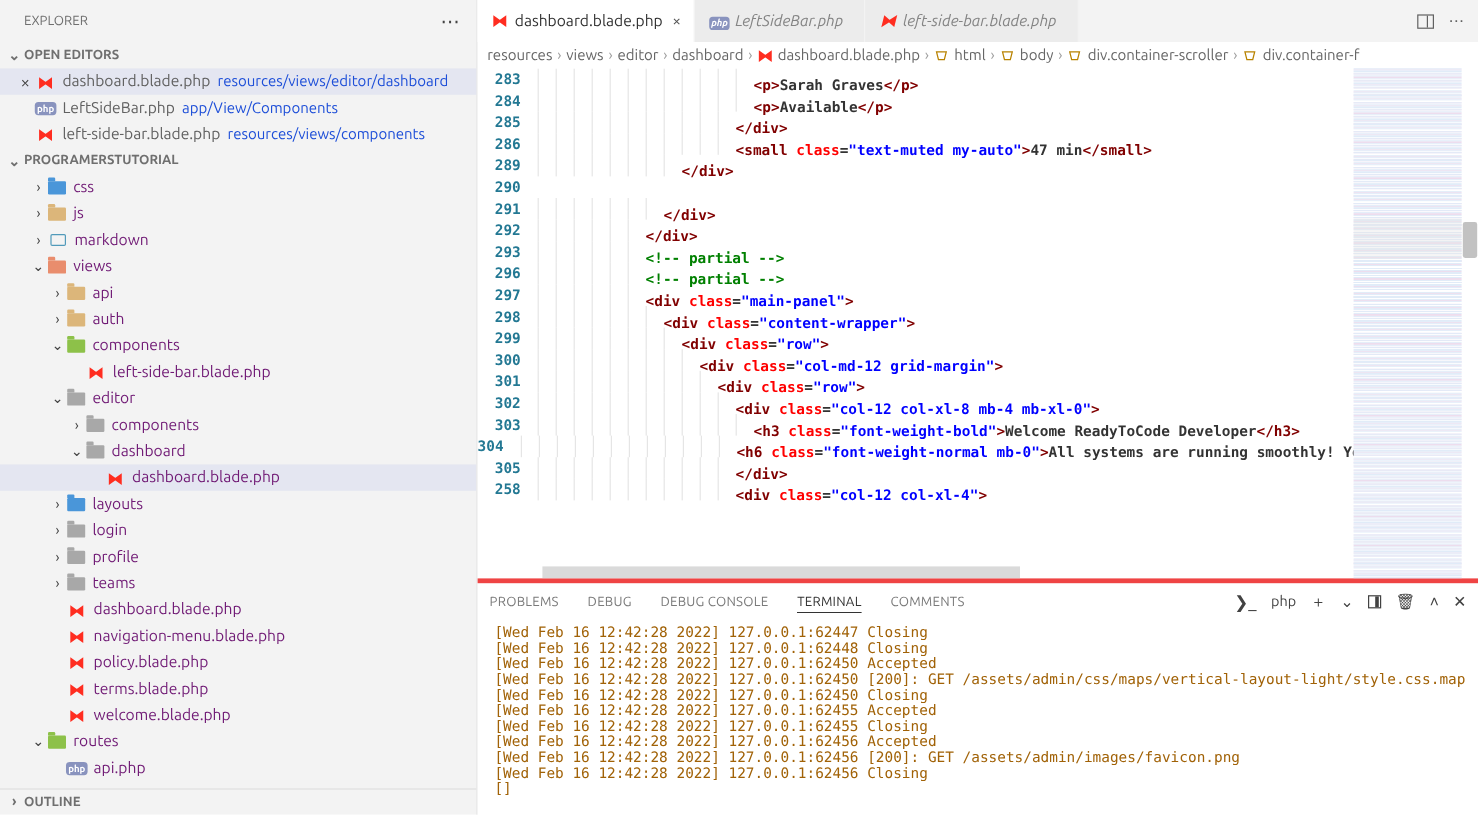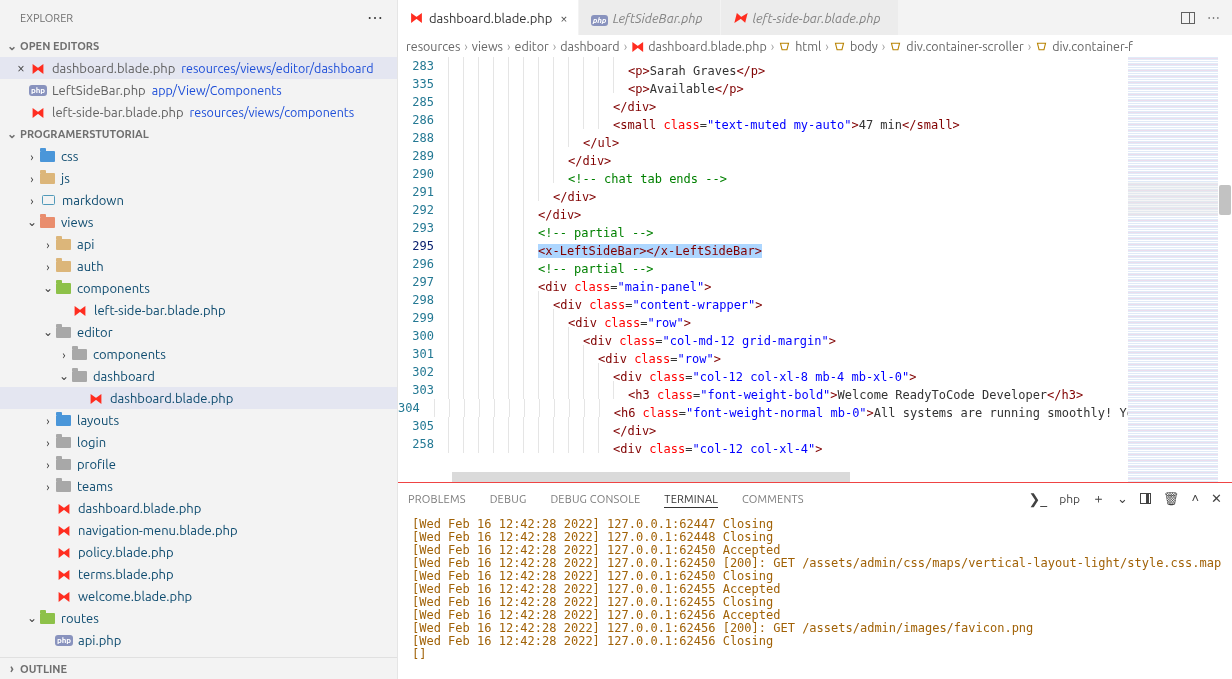--- a/index.html
+++ b/index.html
@@ -62,21 +62,21 @@
   .tree { flex: 1; overflow: hidden; }
   .tree-row {
     display: flex;
     align-items: center;
     height: 22px;
     white-space: nowrap;
     cursor: pointer;
   }
   .tree-row.sel { background: #e4e6f1; }
   .tree-row .chev { width: 16px; text-align: center; color: #424242; font-size: 12px; }
-  .tree-row .label { color: #0c4a6e; }
+  .tree-row .label { color: #701a75; }
 
   
   .fld { width: 15px; height: 11px; margin-right: 6px; border-radius: 1px; position: relative; }
   .fld::before { content:""; position:absolute; top:-3px; left:0; width:6px; height:3px; background:inherit; border-top-left-radius:1px; border-top-right-radius:1px; }
   .fld.blue  { background:#4a96d9; }
   .fld.yellow{ background:#dcb67a; }
   .fld.coral { background:#e98d6d; }
   .fld.green { background:#8dc149; }
   .fld.grey  { background:#a8a8a8; }
 
@@ -131,21 +131,21 @@
     gap:4px;
     white-space:nowrap;
     overflow:hidden;
   }
   .crumbs .sep{ color:#a0a0a0; }
   .crumbs .bc-ic{ display:inline-flex; align-items:center; }
   .crumbs .bc-ic svg{ width:13px; height:13px; }
   .crumbs .bl{ color:#666666; }
 
   .editor-area{ flex:1; display:flex; min-height:0; position:relative; }
-  .editor-scroll{ flex:1; overflow:hidden; position:relative; }
+  .editor-scroll{ flex:1; overflow:hidden; position:relative;font-weight:bold; }
   .code {
     font-family: Menlo, Monaco, "DejaVu Sans Mono", monospace;
     font-size: 12px;
     line-height: 18px;
   }
   .row { display:flex; height:18px; }
   .gutter{ width:50px; text-align:right; padding-right:14px; color:#237893; }
   .row.cur .gutter{ color:#0b216f; }
   .ws{ white-space:pre; }
   .row.cur .content{ position:relative; }
@@ -179,21 +179,21 @@
 
   .scrollbar-v{ width:14px; background:transparent; position:relative; }
   .scrollbar-v::after{ content:""; position:absolute; top:128px; left:1px; width:12px; height:30px; background:#c2c2c2; border-radius:2px; }
 
   .hscroll{ position:absolute; left:54px; bottom:0; height:10px; width:800px; }
   .hscroll::after{ content:""; position:absolute; left:0; top:0; height:10px; width:398px; background:#c2c2c299; }
 
   
   .panel{
     height:197px;
-    border-top:1px solid #ef4444;
+    border-top:4px solid #ef4444;
     display:flex;
     flex-direction:column;
   }
   .panel-tabs{ height:31px; display:flex; align-items:center; padding:0 10px; gap:24px; font-size:11px; color:#7a7a7a; }
   .panel-tabs .pt{ cursor:pointer; letter-spacing:.2px; }
   .panel-tabs .pt.active{ color:#333333; box-shadow: inset 0 -1px 0 #333; padding-bottom:3px; padding-top:3px;}
   .panel-tabs .sp{ flex:1; }
   .panel-tabs .ticons{ display:flex; align-items:center; gap:12px; color:#424242; font-size:13px; }
   .ticons .sq{ width:11px; height:11px; border:1.3px solid #424242; }
   .ticons .sq.sp::after{ content:""; display:block; margin-left:55%; width:38%; height:100%; background:#424242; }
@@ -446,58 +446,49 @@
     </div>
 
   <div class="editor-area">
     <div class="editor-scroll">
       <div class="code" id="code">
           <div class="row">
             <span class="gutter">283</span>
             <span class="content"><span class="ws"><span class="ig"></span><span class="ig"></span><span class="ig"></span><span class="ig"></span><span class="ig"></span><span class="ig"></span><span class="ig"></span><span class="ig"></span><span class="ig"></span><span class="ig"></span><span class="ig"></span><span class="ig"></span></span><span class="t-tag">&lt;p&gt;</span><span class="t-text">Sarah Graves</span><span class="t-tag">&lt;/p&gt;</span></span>
           </div>
           <div class="row">
-            <span class="gutter">335</span>
+            <span class="gutter">284</span>
             <span class="content"><span class="ws"><span class="ig"></span><span class="ig"></span><span class="ig"></span><span class="ig"></span><span class="ig"></span><span class="ig"></span><span class="ig"></span><span class="ig"></span><span class="ig"></span><span class="ig"></span><span class="ig"></span><span class="ig"></span></span><span class="t-tag">&lt;p&gt;</span><span class="t-text">Available</span><span class="t-tag">&lt;/p&gt;</span></span>
           </div>
           <div class="row">
             <span class="gutter">285</span>
             <span class="content"><span class="ws"><span class="ig"></span><span class="ig"></span><span class="ig"></span><span class="ig"></span><span class="ig"></span><span class="ig"></span><span class="ig"></span><span class="ig"></span><span class="ig"></span><span class="ig"></span><span class="ig"></span></span><span class="t-tag">&lt;/div&gt;</span></span>
           </div>
           <div class="row">
             <span class="gutter">286</span>
             <span class="content"><span class="ws"><span class="ig"></span><span class="ig"></span><span class="ig"></span><span class="ig"></span><span class="ig"></span><span class="ig"></span><span class="ig"></span><span class="ig"></span><span class="ig"></span><span class="ig"></span><span class="ig"></span></span><span class="t-tag">&lt;small</span><span class="t-text"> </span><span class="t-attr">class</span><span class="t-text">=</span><span class="t-str">"text-muted my-auto"</span><span class="t-tag">&gt;</span><span class="t-text">47 min</span><span class="t-tag">&lt;/small&gt;</span></span>
           </div>
           <div class="row">
-            <span class="gutter">288</span>
-            <span class="content"><span class="ws"><span class="ig"></span><span class="ig"></span><span class="ig"></span><span class="ig"></span><span class="ig"></span><span class="ig"></span><span class="ig"></span><span class="ig"></span><span class="ig"></span></span><span class="t-tag">&lt;/ul&gt;</span></span>
-          </div>
-          <div class="row">
             <span class="gutter">289</span>
             <span class="content"><span class="ws"><span class="ig"></span><span class="ig"></span><span class="ig"></span><span class="ig"></span><span class="ig"></span><span class="ig"></span><span class="ig"></span><span class="ig"></span></span><span class="t-tag">&lt;/div&gt;</span></span>
           </div>
           <div class="row">
             <span class="gutter">290</span>
-            <span class="content"><span class="ws"><span class="ig"></span><span class="ig"></span><span class="ig"></span><span class="ig"></span><span class="ig"></span><span class="ig"></span><span class="ig"></span><span class="ig"></span></span><span class="t-comm">&lt;!-- chat tab ends --&gt;</span></span>
           </div>
           <div class="row">
             <span class="gutter">291</span>
             <span class="content"><span class="ws"><span class="ig"></span><span class="ig"></span><span class="ig"></span><span class="ig"></span><span class="ig"></span><span class="ig"></span><span class="ig"></span></span><span class="t-tag">&lt;/div&gt;</span></span>
           </div>
           <div class="row">
             <span class="gutter">292</span>
             <span class="content"><span class="ws"><span class="ig"></span><span class="ig"></span><span class="ig"></span><span class="ig"></span><span class="ig"></span><span class="ig"></span></span><span class="t-tag">&lt;/div&gt;</span></span>
           </div>
           <div class="row">
             <span class="gutter">293</span>
             <span class="content"><span class="ws"><span class="ig"></span><span class="ig"></span><span class="ig"></span><span class="ig"></span><span class="ig"></span><span class="ig"></span></span><span class="t-comm">&lt;!-- partial --&gt;</span></span>
-          </div>
-          <div class="row cur">
-            <span class="gutter">295</span>
-            <span class="content"><span class="ws"><span class="ig"></span><span class="ig"></span><span class="ig"></span><span class="ig"></span><span class="ig"></span><span class="ig"></span></span><span class="sel t-tag">&lt;x-LeftSideBar&gt;&lt;/x-LeftSideBar&gt;</span></span>
           </div>
           <div class="row">
             <span class="gutter">296</span>
             <span class="content"><span class="ws"><span class="ig"></span><span class="ig"></span><span class="ig"></span><span class="ig"></span><span class="ig"></span><span class="ig"></span></span><span class="t-comm">&lt;!-- partial --&gt;</span></span>
           </div>
           <div class="row">
             <span class="gutter">297</span>
             <span class="content"><span class="ws"><span class="ig"></span><span class="ig"></span><span class="ig"></span><span class="ig"></span><span class="ig"></span><span class="ig"></span></span><span class="t-tag">&lt;div</span><span class="t-text"> </span><span class="t-attr">class</span><span class="t-text">=</span><span class="t-str">"main-panel"</span><span class="t-tag">&gt;</span></span>
           </div>
           <div class="row">

